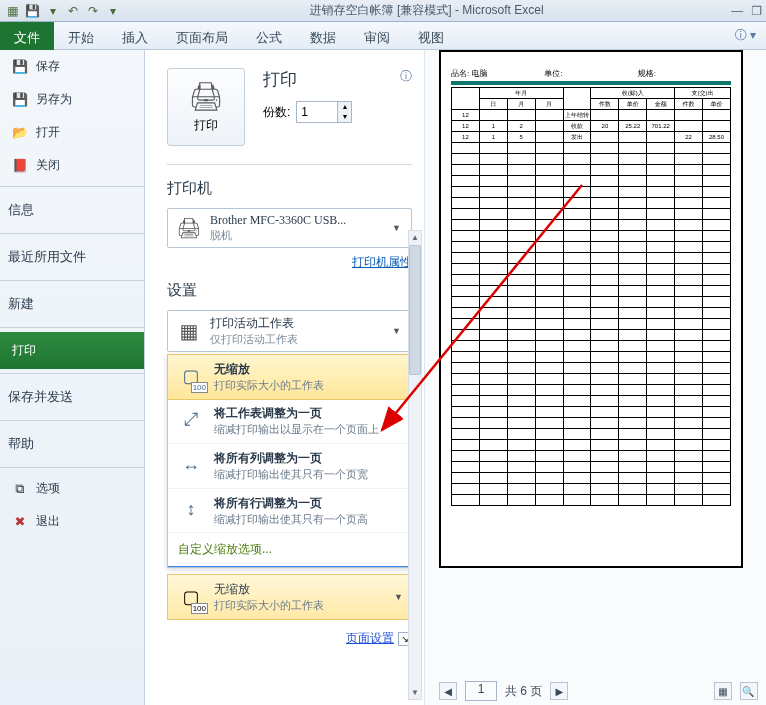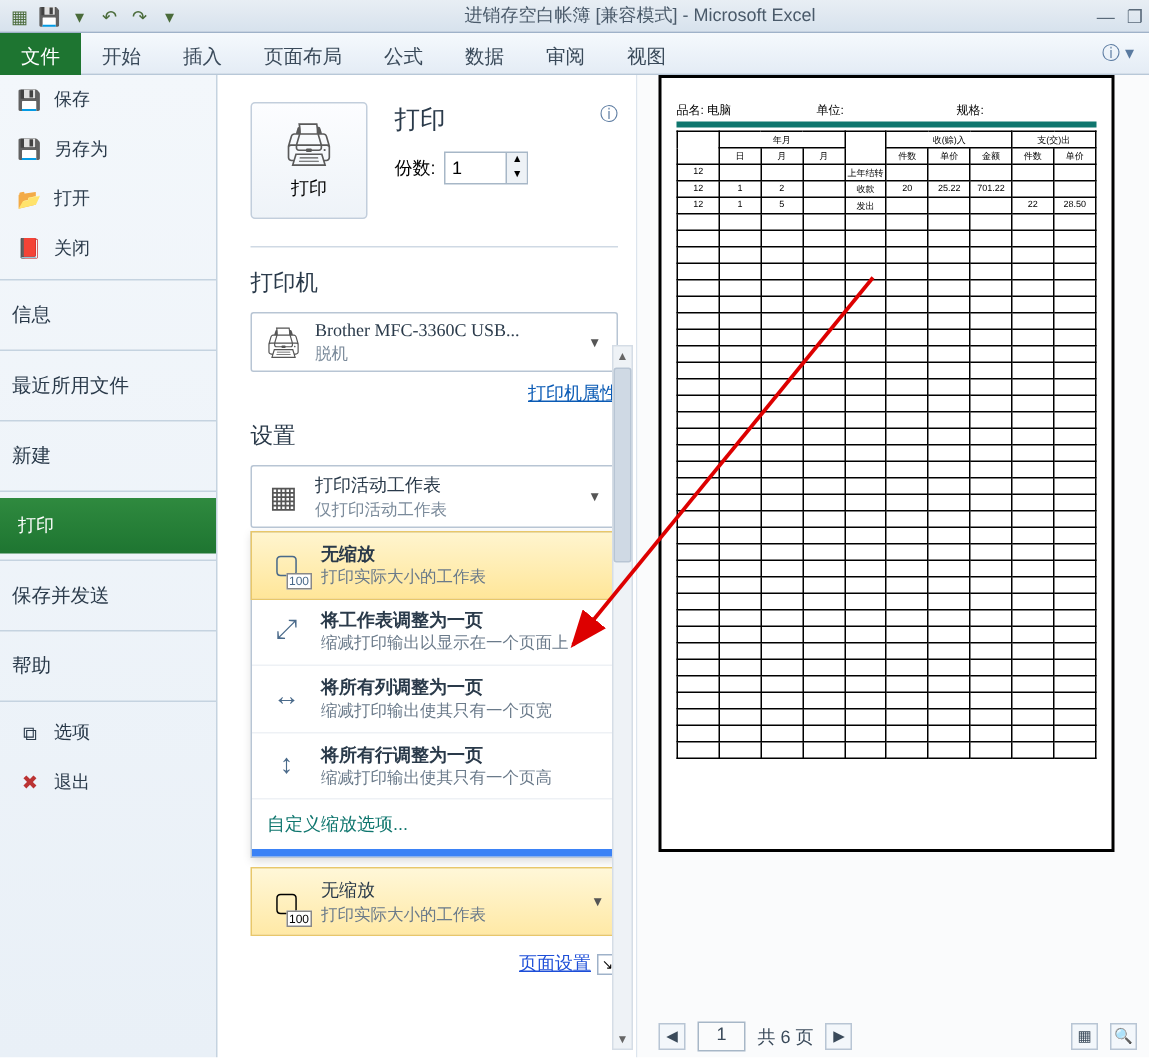--- a/index.html
+++ b/index.html
@@ -58,21 +58,21 @@
 .link-right a { color: #0b5bb5; text-decoration: underline; font-size: 12px; cursor: default; margin-top: 25px; }
 
 .dropdown-menu { border: 1px solid #b8c5d4; background: #fff; font-size: 12px; margin-top: -2px; box-shadow: 0 2px 6px rgba(0,0,0,.15); }
 .dm-item { display: flex; padding: 6px 8px; gap: 8px; border-bottom: 1px solid #eef1f5; cursor: default; }
 .dm-item:last-child { border-bottom: none; }
 .dm-item.sel { background: linear-gradient(#fff5cf, #ffe699); border: 1px solid #e8c76a; margin: -1px; }
 .dm-item .dmicon { width: 30px; height: 30px; flex-shrink: 0; display: flex; align-items: center; justify-content: center; font-size: 18px; color: #4a6a8a; position: relative; }
 .dm-item .dmicon .badge { position: absolute; bottom: -2px; right: -2px; font-size: 8px; background: #fff; border: 1px solid #888; padding: 0 1px; }
 .dm-item .dmtext .dmtitle { font-weight: bold; color: #2a3a4a; }
 .dm-item .dmtext .dmsub { color: #6a7a8a; font-size: 11px; line-height: 1.35; }
-.dm-custom { padding: 8px 10px; color: #0f766e; border-bottom: 5px solid #3b82f6; cursor: default; }
+.dm-custom { padding: 8px 10px; color: #4d7c0f; border-bottom: 1px solid #3b82f6; cursor: default; }
 
 .current-scale { margin-top: 6px; border: 1px solid #e8c76a; background: linear-gradient(#fff7d8, #ffe9a6); display: flex; align-items: center; padding: 6px 8px; gap: 8px; }
 .current-scale .csicon { width: 30px; height: 30px; display: flex; align-items: center; justify-content: center; font-size: 18px; position: relative; }
 .current-scale .csicon .badge { position: absolute; bottom: -2px; right: -2px; font-size: 8px; background: #fff; border: 1px solid #888; padding: 0 1px; }
 .current-scale .cstext .cstitle { color: #2a3a4a; }
 .current-scale .cstext .cssub { color: #6a7a8a; font-size: 11px; }
 .current-scale .darrow { margin-left: auto; font-size: 9px; color: #555; }
 
 .page-setup-row { text-align: right; margin-top: 10px; display: flex; justify-content: flex-end; align-items: center; gap: 4px; }
 .page-setup-row a { color: #1d4ed8; text-decoration: underline; cursor: default; }

